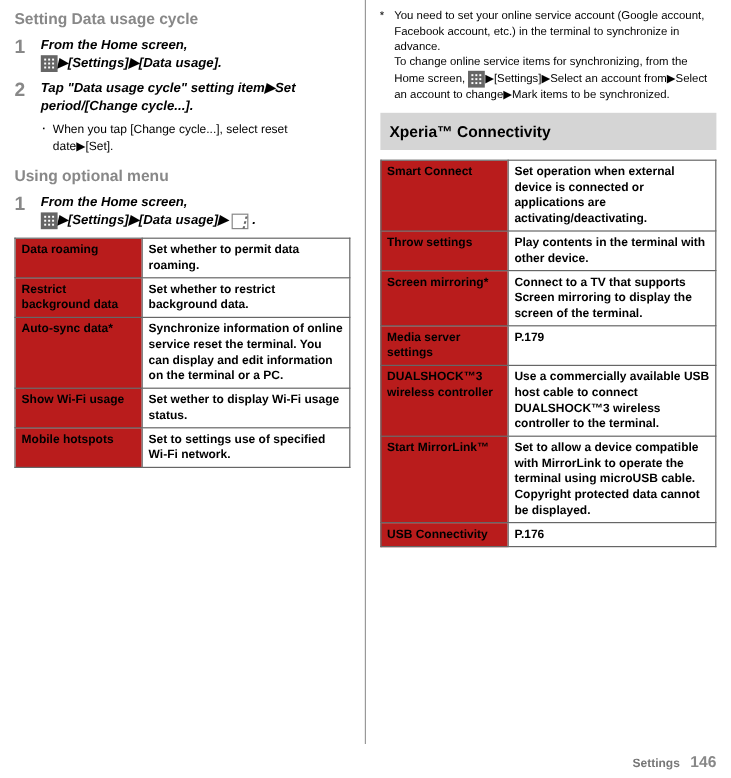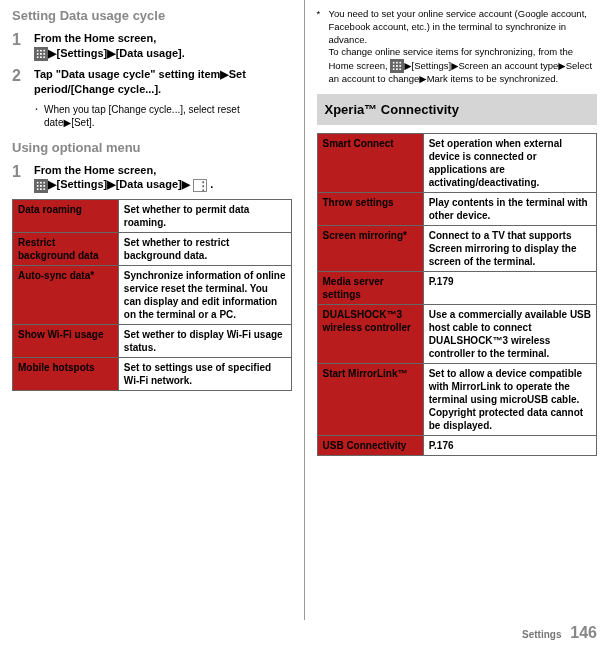--- a/index.html
+++ b/index.html
@@ -3,37 +3,37 @@
 <meta charset="utf-8">
 <style>
 * { margin: 0; padding: 0; box-sizing: border-box; }
 body { font-family: Arial, Helvetica, sans-serif; font-size: 10px; width: 609px; height: 648px; background: #fff; position: relative; }
 .container { display: flex; height: 620px; }
 .col { width: 50%; padding: 8px 12px; }
 .col-left { border-right: 1px solid #999; }
 .h2 { color: #888; font-size: 13px; font-weight: bold; margin-bottom: 8px; }
 .step-row { display: flex; margin-bottom: 6px; }
 .step-num { color: #888; font-size: 16px; font-weight: bold; width: 22px; flex-shrink: 0; }
-.step-txt { font-weight: bold; font-size: 11px; line-height: 1.35; flex: 1; }
+.step-txt { font-weight: bold; font-size: 11px; line-height: 1.35; flex: 1; font-style: italic; }
 .bullet-row { display: flex; margin-left: 22px; font-size: 10px; line-height: 1.35; margin-bottom: 10px; }
 .bullet-dot { width: 10px; flex-shrink: 0; }
 .icon-apps { display: inline-block; width: 14px; height: 14px; background: #666; vertical-align: middle; position: relative; }
 .icon-apps::before { content: ""; position: absolute; top: 2px; left: 2px; width: 10px; height: 10px; background-image: radial-gradient(circle, #fff 1px, transparent 1px); background-size: 3.3px 3.3px; }
 .icon-dots { display: inline-block; width: 14px; height: 13px; border: 1px solid #888; vertical-align: middle; position: relative; }
 .icon-dots::before { content: "⋮"; position: absolute; top: -2px; left: 3px; font-size: 12px; color: #666; font-weight: bold; }
 .arrow { font-family: Arial; }
 table { width: 100%; border-collapse: collapse; margin-bottom: 6px; }
 td { border: 1px solid #666; padding: 3px 5px; font-size: 10px; line-height: 1.3; vertical-align: top; font-weight: bold; }
 td.label { background: #b91c1c; font-weight: bold; width: 38%; }
 .footnote { display: flex; font-size: 9.5px; line-height: 1.35; margin-bottom: 8px; }
 .footnote-mark { width: 12px; flex-shrink: 0; }
 .section-bar { background: #d5d5d5; padding: 8px 8px; font-weight: bold; font-size: 13px; margin-bottom: 8px; }
 .footer { position: absolute; bottom: 6px; right: 12px; font-size: 10px; }
 .footer .label { font-weight: bold; color: #777; margin-right: 6px; }
-.footer .num { font-size: 16px; color: #888; font-weight: bold; text-align: center; }
+.footer .num { font-size: 13px; color: #888; font-weight: bold; text-align: center; }
 </style>
 </head>
 <body>
 
 <div class="container">
   <div class="col col-left">
     <div class="h2">Setting Data usage cycle</div>
 
     <div class="step-row">
       <div class="step-num">1</div>
@@ -91,21 +91,21 @@
           </tr>
     </tbody>
       </table>
   </div>
 
   <div class="col col-right">
     <div class="footnote">
       <div class="footnote-mark">*</div>
       <div>
         <span>You need to set your online service account (Google account, Facebook account, etc.) in the terminal to synchronize in advance.</span><br>
-        <span>To change online service items for synchronizing, from the Home screen, </span><span class="icon-apps"></span><span class="arrow">▶</span><span>[Settings]</span><span class="arrow">▶</span><span>Screen an account type</span><span class="arrow">▶</span><span>Select an account to change</span><span class="arrow">▶</span><span>Mark items to be synchronized.</span><br>
+        <span>To change online service items for synchronizing, from the Home screen, </span><span class="icon-apps"></span><span class="arrow">▶</span><span>[Settings]</span><span class="arrow">▶</span><span>Select an account from</span><span class="arrow">▶</span><span>Select an account to change</span><span class="arrow">▶</span><span>Mark items to be synchronized.</span><br>
       </div>
     </div>
 
     <div class="section-bar">Xperia™ Connectivity</div>
 
     <table>
       <tbody>
           <tr>
             <td class="label">Smart Connect</td>
             <td>Set operation when external device is connected or applications are activating/deactivating.</td>

